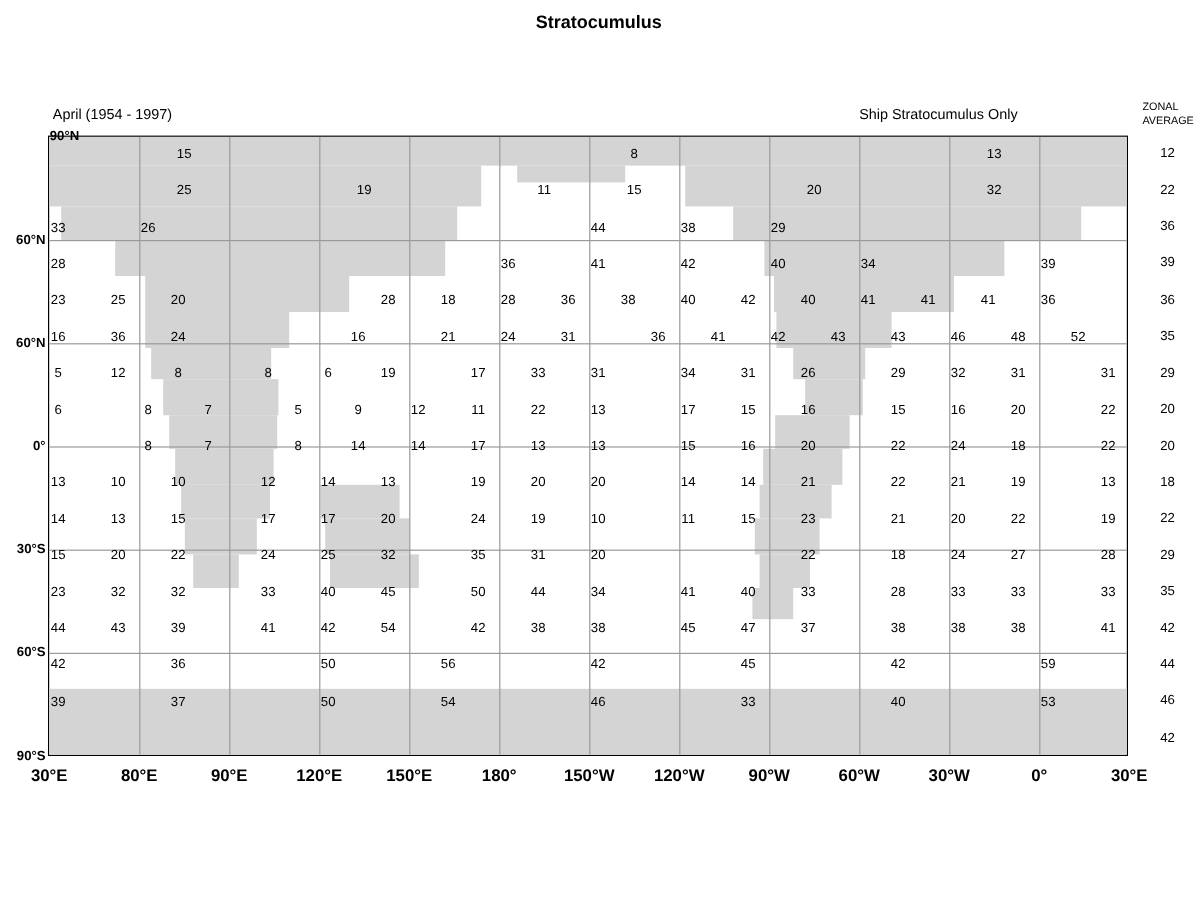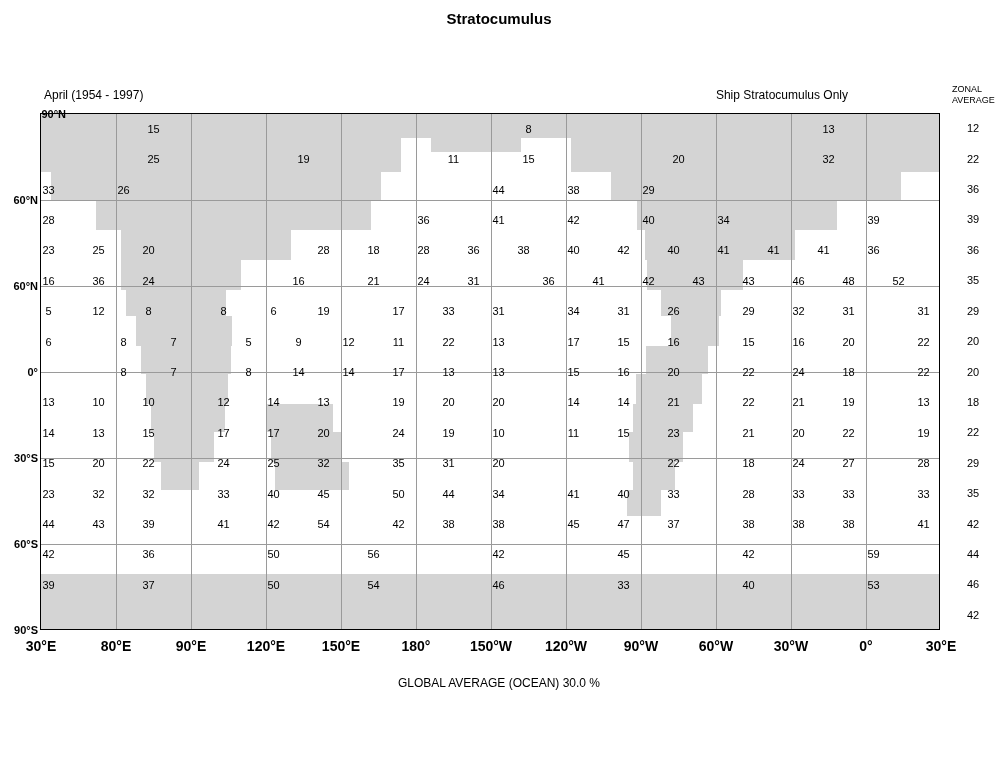--- a/index.html
+++ b/index.html
@@ -418,21 +418,20 @@
   <div class="xlab" style="left:341px;">150°E</div>
   <div class="xlab" style="left:416px;">180°</div>
   <div class="xlab" style="left:491px;">150°W</div>
   <div class="xlab" style="left:566px;">120°W</div>
   <div class="xlab" style="left:641px;">90°W</div>
   <div class="xlab" style="left:716px;">60°W</div>
   <div class="xlab" style="left:791px;">30°W</div>
   <div class="xlab" style="left:866px;">0°</div>
   <div class="xlab" style="left:941px;">30°E</div>
 
-  <div class="globalavg">GLOBAL AVERAGE (OCEAN)   30.0 %</div>
 
 <div class="zonalval" style="top: 122.206px;">12</div>
     <div class="zonalval" style="top: 152.618px;">22</div>
     <div class="zonalval" style="top: 183.029px;">36</div>
     <div class="zonalval" style="top: 213.441px;">39</div>
     <div class="zonalval" style="top: 243.853px;">36</div>
     <div class="zonalval" style="top: 274.265px;">35</div>
     <div class="zonalval" style="top: 304.676px;">29</div>
     <div class="zonalval" style="top: 335.088px;">20</div>
     <div class="zonalval" style="top: 365.5px;">20</div>

